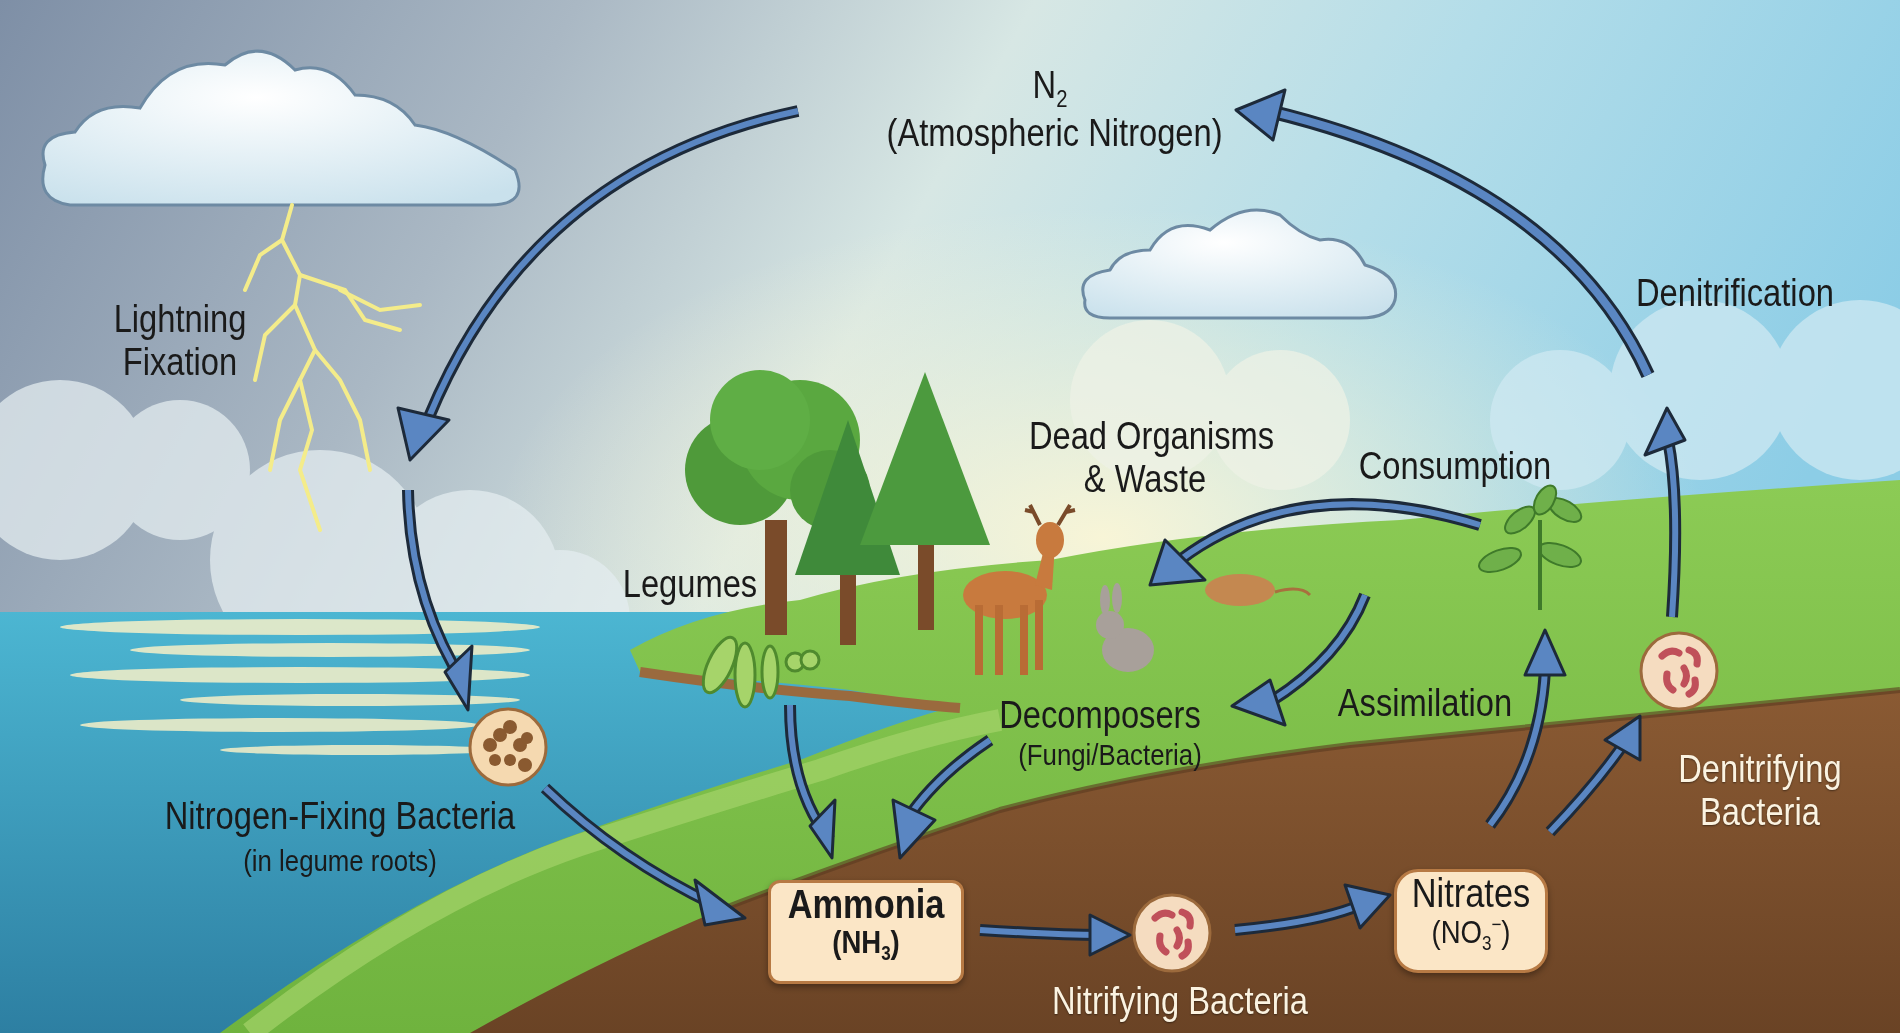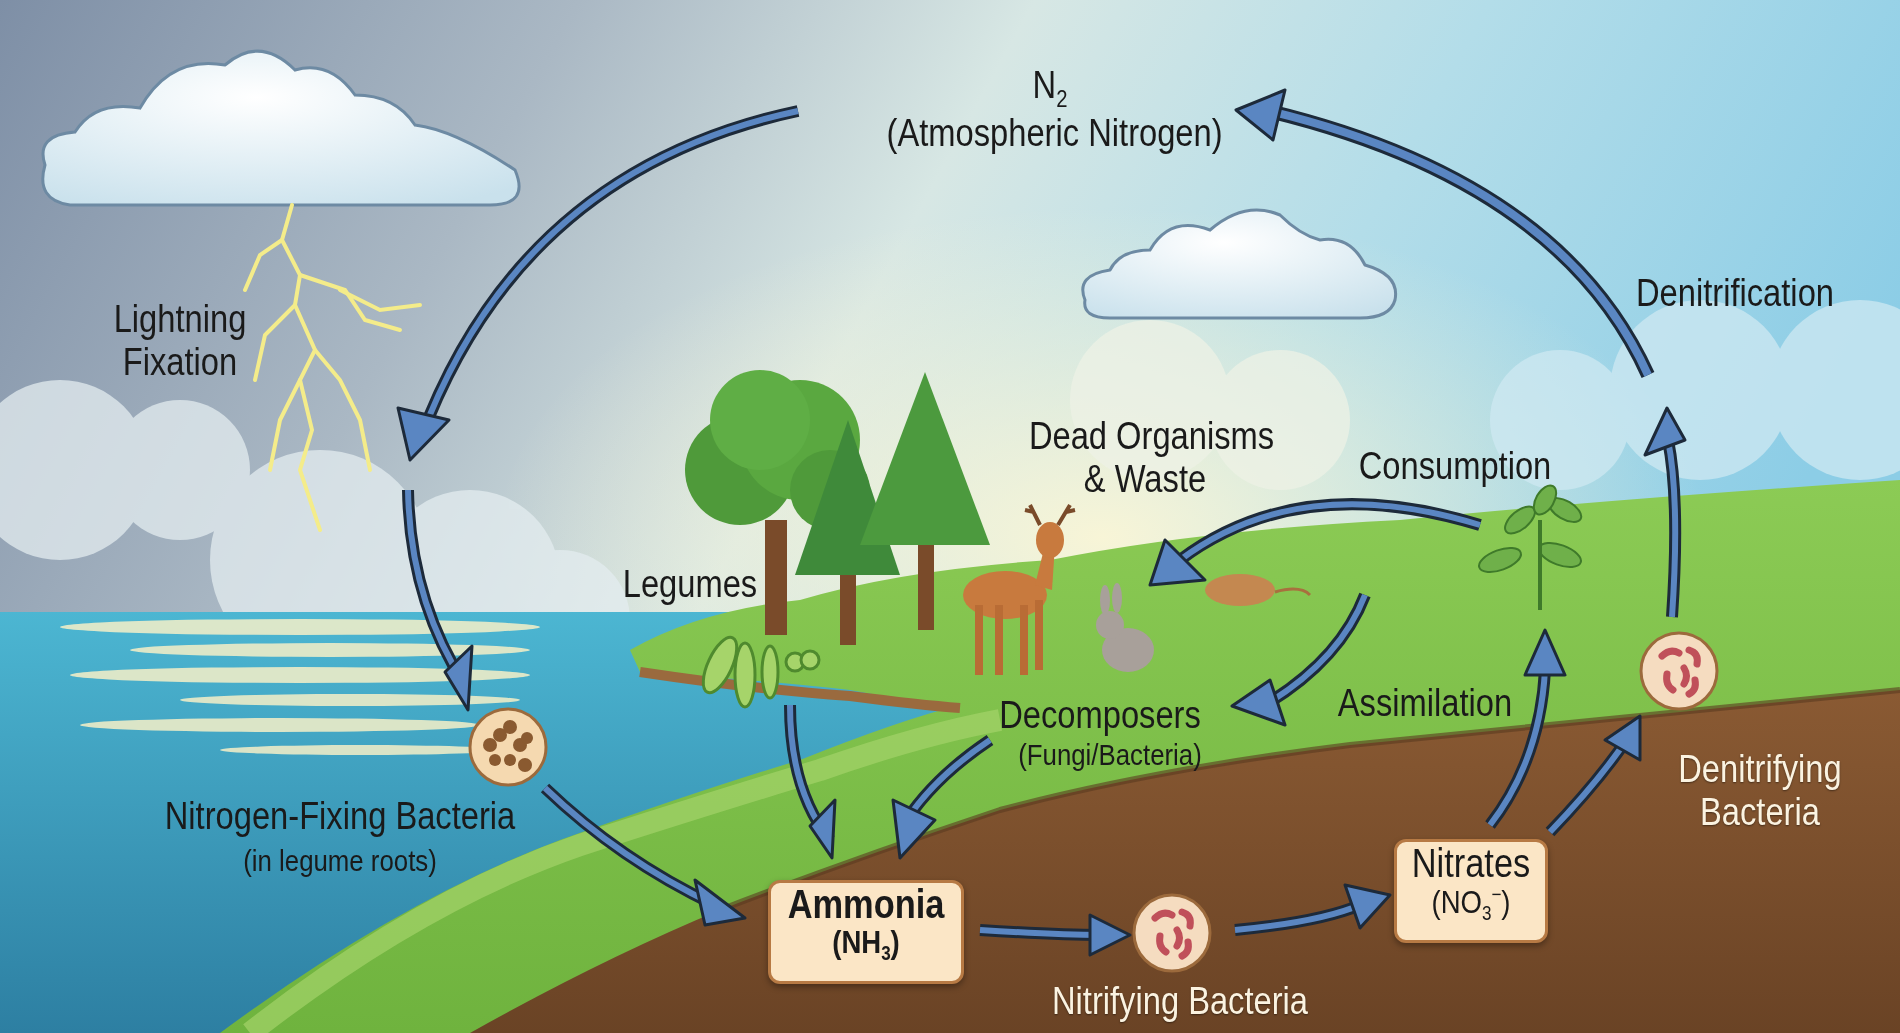--- a/index.html
+++ b/index.html
@@ -287,16 +287,16 @@
   <span>Denitrifying</span><br><span>Bacteria</span>
 </div>
 
 <div class="lbl mid light" style="left:1020px; top:980px; width:320px;">Nitrifying Bacteria</div>
 
 <div class="box" style="left:768px; top:880px; width:190px; height:98px;font-weight:bold;">
   <span class="t">Ammonia</span>
   <span class="f"><span>(NH</span><sub>3</sub><span>)</span></span>
 </div>
 
-<div class="box" style="left:1394px; top:839px; width:148px; height:98px;">
+<div class="box" style="left:1394px; top:869px; width:148px; height:98px;border-radius:24px;">
   <span class="t">Nitrates</span>
   <span class="f"><span>(NO</span><sub>3</sub><sup>−</sup><span>)</span></span>
 </div>
 
 </body></html>

